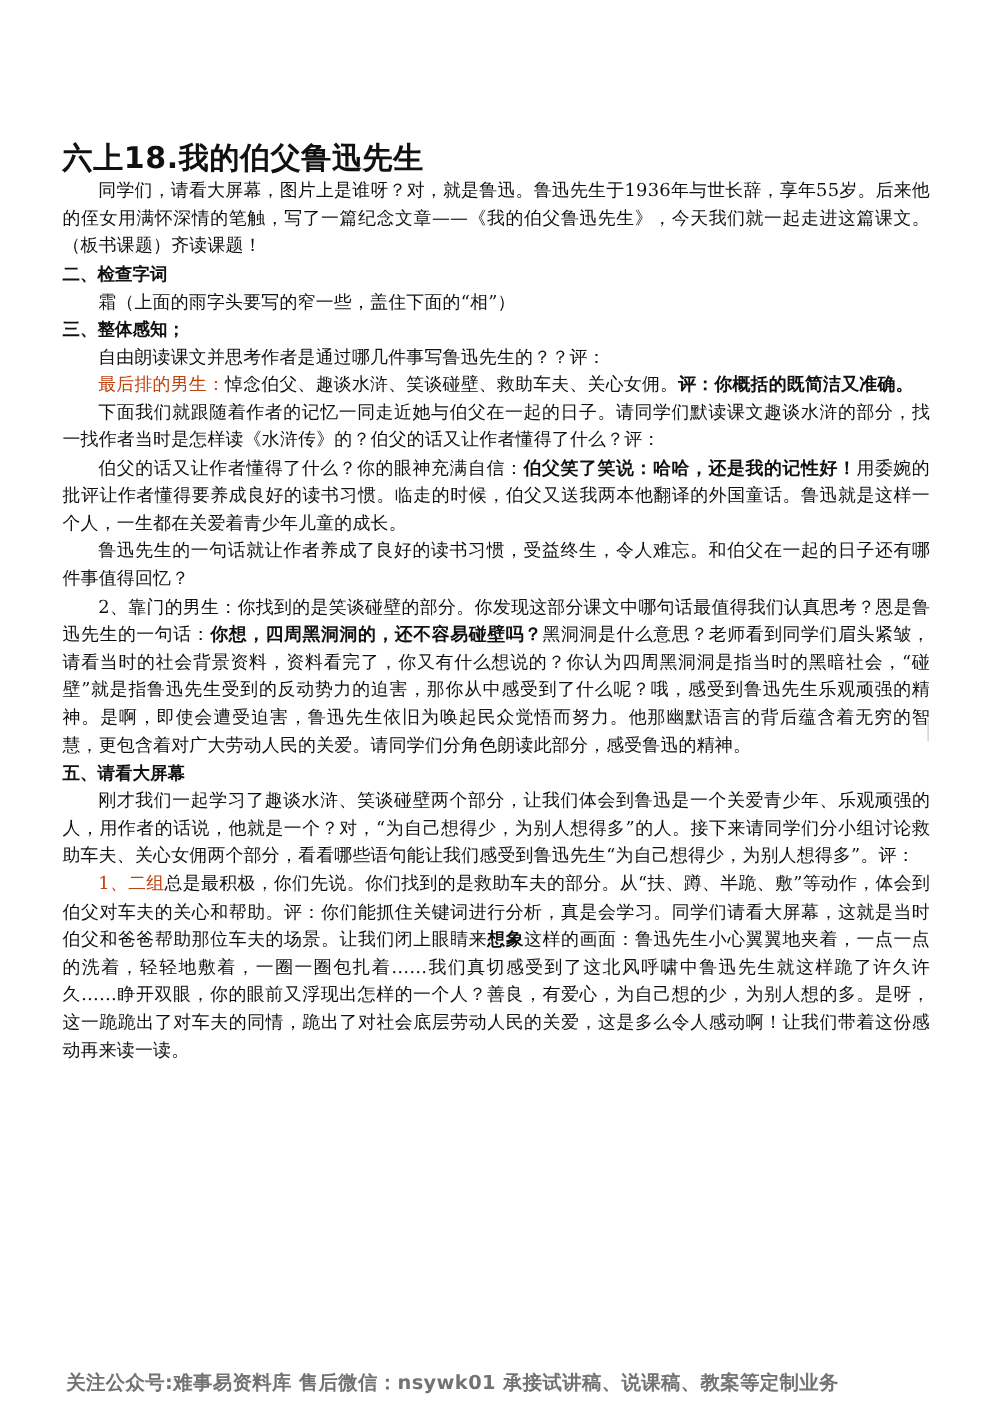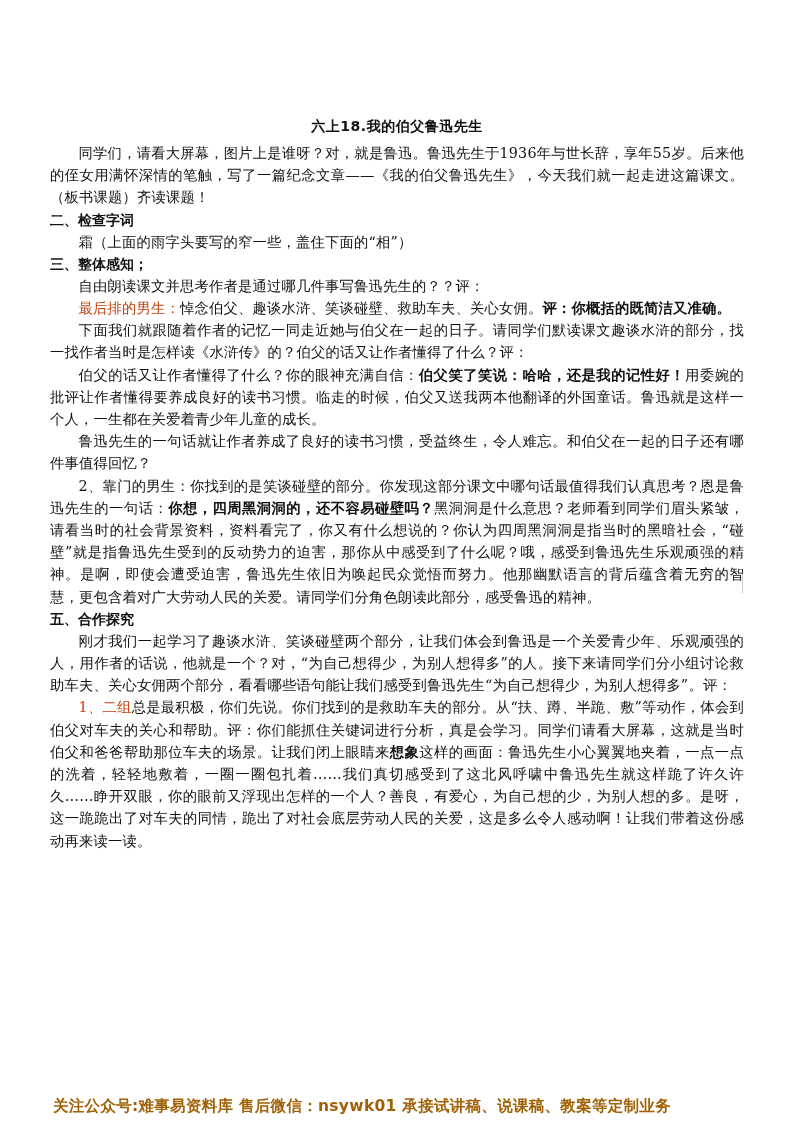--- a/index.html
+++ b/index.html
@@ -1,30 +1,30 @@
 <!DOCTYPE html>
 <html><head>
 <meta charset="utf-8">
 <style>
   html, body { margin: 0; padding: 0; background: #ffffff; }
   body { width: 793px; height: 1122px; position: relative; overflow: hidden;
          font-family: "DejaVu Serif", "Liberation Serif", serif; color: #111; }
   .page { position: absolute; left: 50px; top: 112px; width: 694px; }
-  .title { text-align: center; font-family: "DejaVu Sans", sans-serif; font-weight: bold;
-           font-size: 14px; line-height: 28px; margin: 0 0 2px 0; letter-spacing: 0.5px; }
+  .title { text-align: left; font-family: "DejaVu Sans", sans-serif; font-weight: bold;
+           font-size: 24px; line-height: 28px; margin: 0 0 2px 0; letter-spacing: 0.5px; }
   .h { font-family: "DejaVu Sans", sans-serif; font-weight: bold; font-size: 14px;
        line-height: 22px; margin: 0; }
   .p { font-size: 14.3px; line-height: 22.2px; margin: 0; text-indent: 2em;
        text-align: justify; letter-spacing: 0.2px; }
   .b { font-family: "DejaVu Sans", sans-serif; font-weight: bold; }
   .blue { color: #c2410c; }
   .marker { position: absolute; left: 742px; top: 575px; width: 1px; height: 18px; background: #cccccc; }
   .footer { position: absolute; left: 0; top: 1096px; width: 724px; text-align: center;
             font-family: "DejaVu Sans", sans-serif; font-weight: bold; font-size: 15.5px;
-            color: #a16207; white-space: nowrap; letter-spacing: 0.3px; }
+            color: #737373; white-space: nowrap; letter-spacing: 0.3px; }
 </style>
 </head>
 <body>
 
 <div class="page">
   <h1 class="title">六上18.我的伯父鲁迅先生</h1>
 
   <p class="p">同学们，请看大屏幕，图片上是谁呀？对，就是鲁迅。鲁迅先生于1936年与世长辞，享年55岁。后来他的侄女用满怀深情的笔触，写了一篇纪念文章——《我的伯父鲁迅先生》，今天我们就一起走进这篇课文。（板书课题）齐读课题！</p>
 
   <p class="h">二、检查字词</p>
@@ -32,20 +32,20 @@
 
   <p class="h">三、整体感知；</p>
   <p class="p">自由朗读课文并思考作者是通过哪几件事写鲁迅先生的？？评：</p>
   <p class="p"><span class="blue">最后排的男生：</span><span>悼念伯父、趣谈水浒、笑谈碰壁、救助车夫、关心女佣。</span><span class="b">评：你概括的既简洁又准确。</span></p>
 
   <p class="p">下面我们就跟随着作者的记忆一同走近她与伯父在一起的日子。请同学们默读课文趣谈水浒的部分，找一找作者当时是怎样读《水浒传》的？伯父的话又让作者懂得了什么？评：</p>
   <p class="p"><span>伯父的话又让作者懂得了什么？你的眼神充满自信：</span><span class="b">伯父笑了笑说：哈哈，还是我的记性好！</span><span>用委婉的批评让作者懂得要养成良好的读书习惯。临走的时候，伯父又送我两本他翻译的外国童话。鲁迅就是这样一个人，一生都在关爱着青少年儿童的成长。</span></p>
   <p class="p">鲁迅先生的一句话就让作者养成了良好的读书习惯，受益终生，令人难忘。和伯父在一起的日子还有哪件事值得回忆？</p>
   <p class="p"><span>2、靠门的男生：你找到的是笑谈碰壁的部分。你发现这部分课文中哪句话最值得我们认真思考？恩是鲁迅先生的一句话：</span><span class="b">你想，四周黑洞洞的，还不容易碰壁吗？</span><span>黑洞洞是什么意思？老师看到同学们眉头紧皱，请看当时的社会背景资料，资料看完了，你又有什么想说的？你认为四周黑洞洞是指当时的黑暗社会，“碰壁”就是指鲁迅先生受到的反动势力的迫害，那你从中感受到了什么呢？哦，感受到鲁迅先生乐观顽强的精神。是啊，即使会遭受迫害，鲁迅先生依旧为唤起民众觉悟而努力。他那幽默语言的背后蕴含着无穷的智慧，更包含着对广大劳动人民的关爱。请同学们分角色朗读此部分，感受鲁迅的精神。</span></p>
 
-  <p class="h">五、合作探究</p>
+  <p class="h">五、请看大屏幕</p>
   <p class="p">刚才我们一起学习了趣谈水浒、笑谈碰壁两个部分，让我们体会到鲁迅是一个关爱青少年、乐观顽强的人，用作者的话说，他就是一个？对，“为自己想得少，为别人想得多”的人。接下来请同学们分小组讨论救助车夫、关心女佣两个部分，看看哪些语句能让我们感受到鲁迅先生“为自己想得少，为别人想得多”。评：</p>
   <p class="p"><span class="blue">1、二组</span><span>总是最积极，你们先说。你们找到的是救助车夫的部分。从“扶、蹲、半跪、敷”等动作，体会到伯父对车夫的关心和帮助。评：你们能抓住关键词进行分析，真是会学习。同学们请看大屏幕，这就是当时伯父和爸爸帮助那位车夫的场景。让我们闭上眼睛来</span><span class="b">想象</span><span>这样的画面：鲁迅先生小心翼翼地夹着，一点一点的洗着，轻轻地敷着，一圈一圈包扎着……我们真切感受到了这北风呼啸中鲁迅先生就这样跪了许久许久……睁开双眼，你的眼前又浮现出怎样的一个人？善良，有爱心，为自己想的少，为别人想的多。是呀，这一跪跪出了对车夫的同情，跪出了对社会底层劳动人民的关爱，这是多么令人感动啊！让我们带着这份感动再来读一读。</span></p>
 </div>
 
 <div class="marker"></div>
 
 <div class="footer">关注公众号:难事易资料库  售后微信：nsywk01  承接试讲稿、说课稿、教案等定制业务</div>
 
 </body></html>

